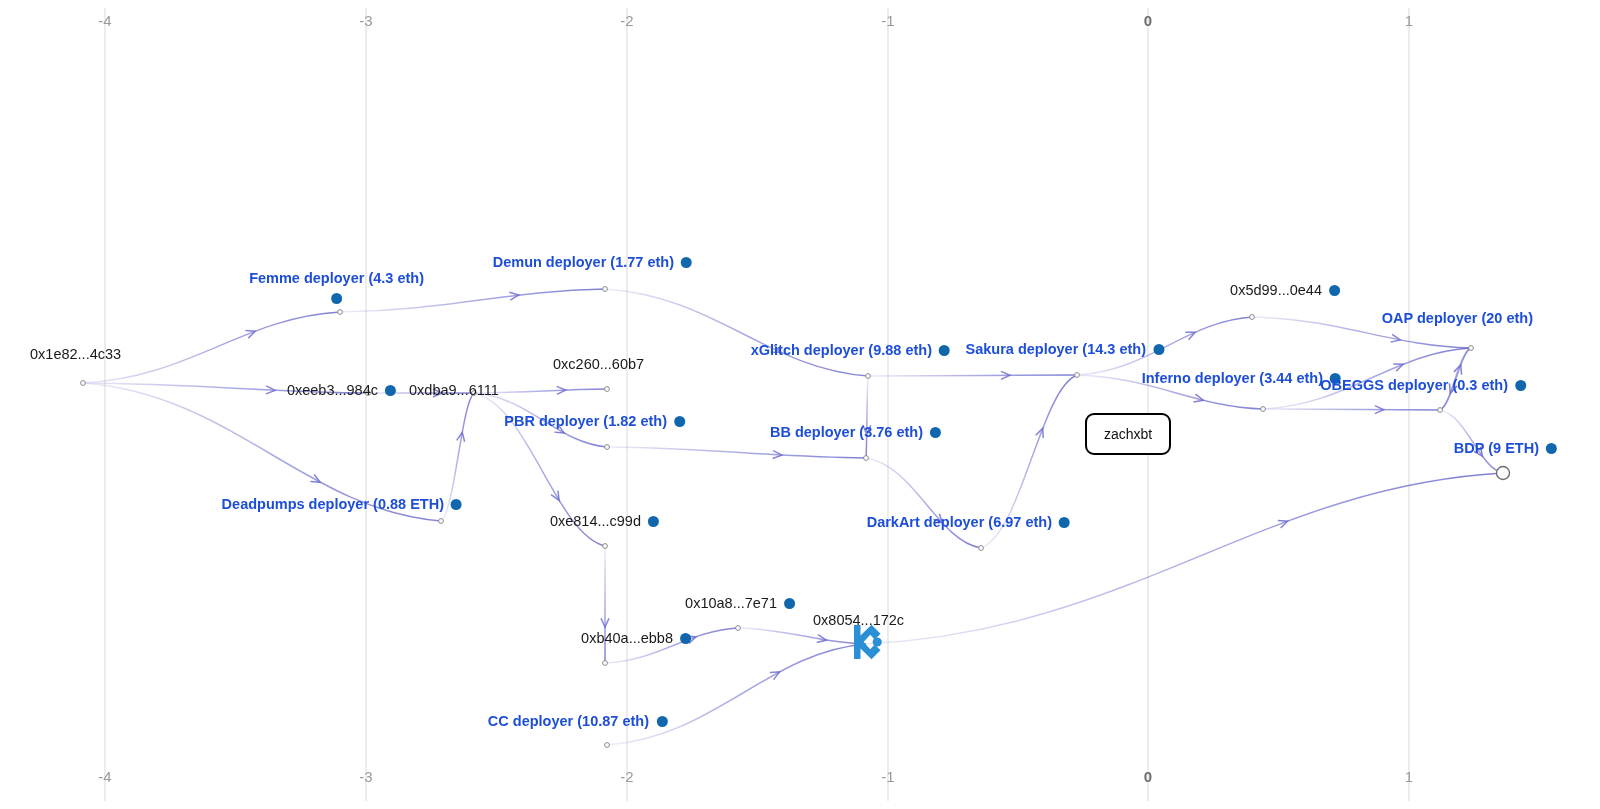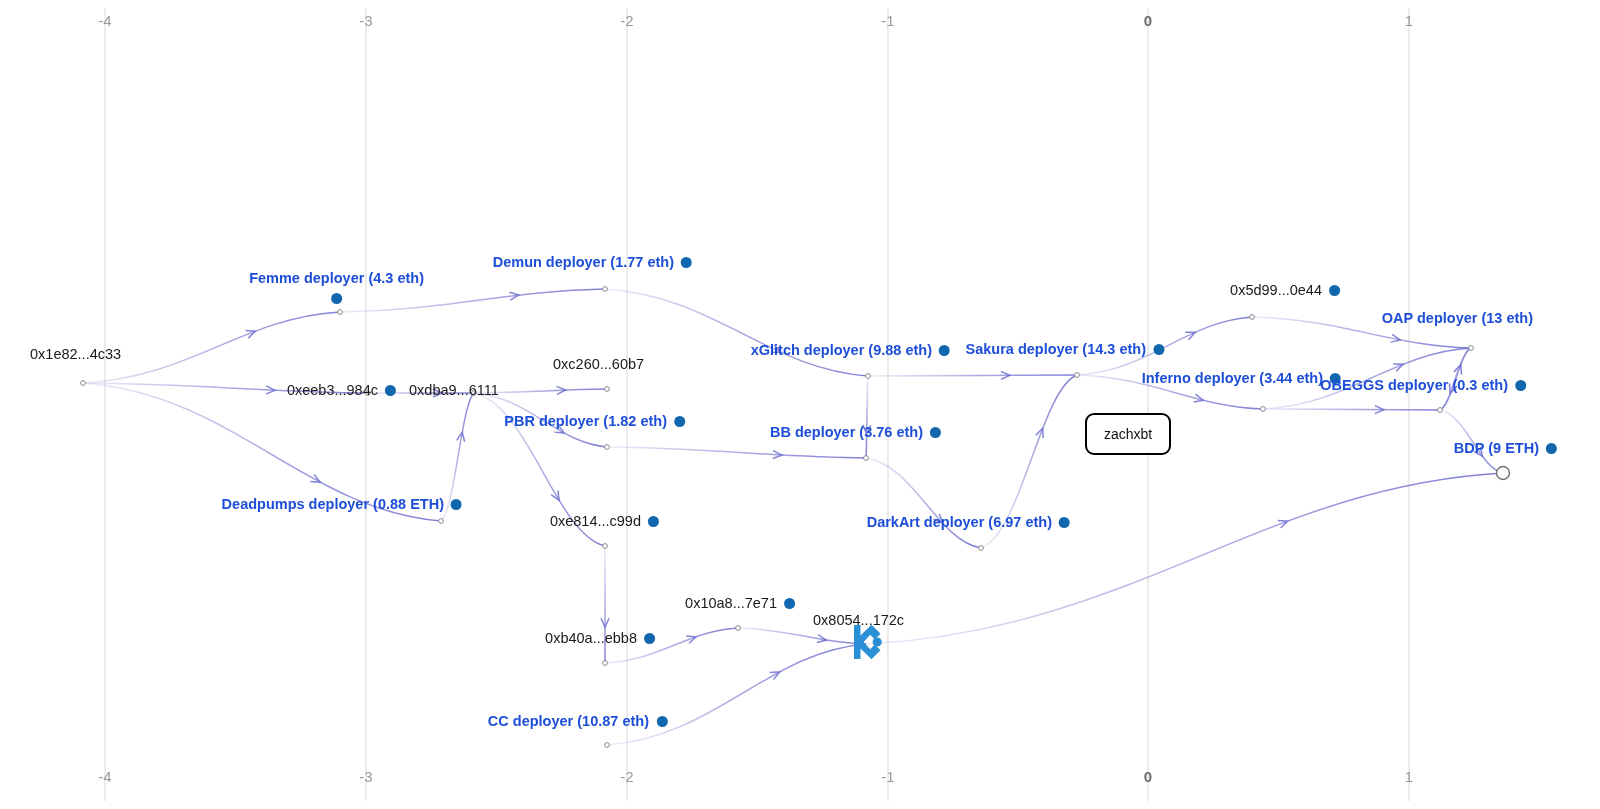--- a/index.html
+++ b/index.html
@@ -322,21 +322,21 @@
         <span class="dot" style="background: rgb(17, 103, 173);"></span>
       </div>
       <div class="node-label named" style="left: 446px; top: 504px; margin-left: 16px;">
         <span>Deadpumps deployer (0.88 ETH)</span>
         <span class="dot" style="background: rgb(17, 103, 173);"></span>
       </div>
       <div class="node-label addr" style="left: 659px; top: 521px;">
         <span>0xe814...c99d</span>
         <span class="dot" style="background: rgb(17, 103, 173);"></span>
       </div>
-      <div class="node-label addr" style="left: 655px; top: 638px;">
+      <div class="node-label addr" style="left: 691px; top: 638px;">
         <span>0xb40a...ebb8</span>
         <span class="dot" style="background: rgb(17, 103, 173);"></span>
       </div>
       <div class="node-label addr" style="left: 795px; top: 603px;">
         <span>0x10a8...7e71</span>
         <span class="dot" style="background: rgb(17, 103, 173);"></span>
       </div>
       <div class="node-label named" style="left: 668px; top: 721px; gap: 8px;">
         <span>CC deployer (10.87 eth)</span>
         <span class="dot" style="background: rgb(17, 103, 173);"></span>
@@ -362,21 +362,21 @@
       </div>
       <div class="node-label addr" style="left: 1303px; top: 290px; margin-left: 37px;">
         <span>0x5d99...0e44</span>
         <span class="dot" style="background: rgb(17, 103, 173);"></span>
       </div>
       <div class="node-label named" style="left: 1341px; top: 378px;">
         <span>Inferno deployer (3.44 eth)</span>
         <span class="dot" style="background: rgb(17, 103, 173);"></span>
       </div>
       <div class="node-label named nodot" style="left: 1533px; top: 318px;">
-        <span>OAP deployer (13 eth)</span>
+        <span>OAP deployer (20 eth)</span>
       </div>
       <div class="node-label named" style="left: 1526px; top: 385px;">
         <span>OBEGGS deployer (0.3 eth)</span>
         <span class="dot" style="background: rgb(17, 103, 173);"></span>
       </div>
       <div class="node-label named" style="left: 1557px; top: 448px;">
         <span>BDP (9 ETH)</span>
         <span class="dot" style="background: rgb(17, 103, 173);"></span>
       </div>
       <div class="boxnode" style="left: 1128px; top: 434px; height: 38px; min-width: 54px;">zachxbt</div>

